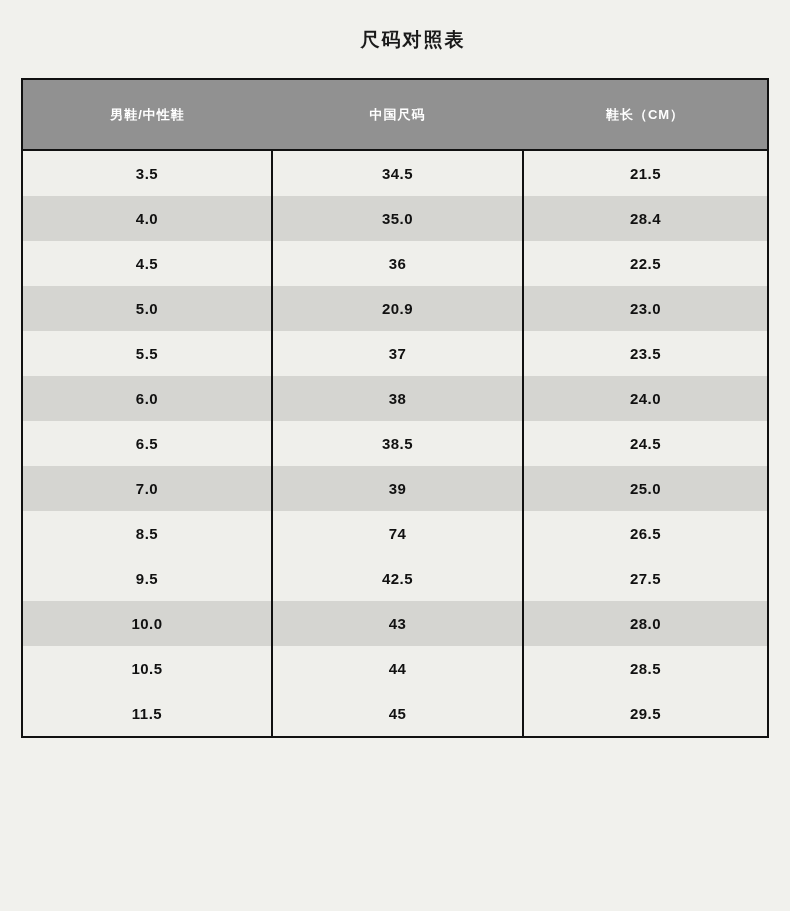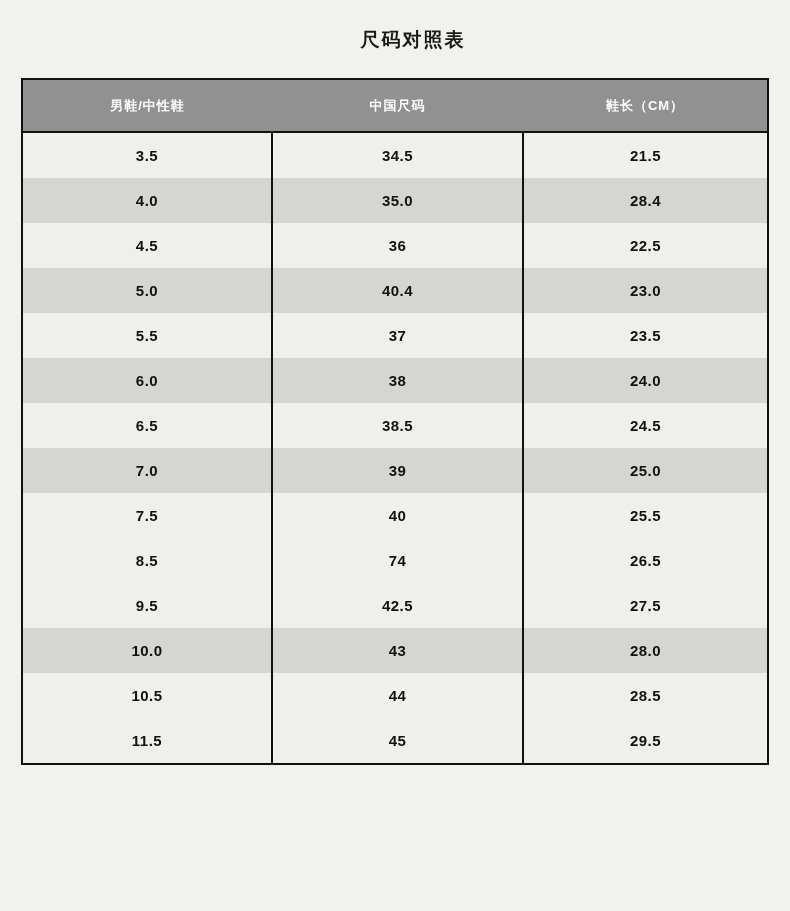--- a/index.html
+++ b/index.html
@@ -48,21 +48,21 @@
   table.size-table col.c2 { width: 251px; }
   table.size-table col.c3 { width: 244px; }
 
   table.size-table thead th {
     background: #919191;
     color: #ffffff;
     font-size: 13px;
     font-weight: bold;
     letter-spacing: 1px;
     height: 43px;
-    padding: 4px;
+    padding: 13px;
     text-align: center;
     vertical-align: middle;
     border: none;
     border-bottom: 2px solid #111111;
   }
   table.size-table tbody td {
     height: 45px;
     padding: 0;
     text-align: center;
     vertical-align: middle;
@@ -114,21 +114,21 @@
             <td>35.0</td>
             <td>28.4</td>
           </tr>
           <tr class="odd">
             <td>4.5</td>
             <td>36</td>
             <td>22.5</td>
           </tr>
           <tr class="even">
             <td>5.0</td>
-            <td>40.4</td>
+            <td>20.9</td>
             <td>23.0</td>
           </tr>
           <tr class="odd">
             <td>5.5</td>
             <td>37</td>
             <td>23.5</td>
           </tr>
           <tr class="even">
             <td>6.0</td>
             <td>38</td>
@@ -136,25 +136,20 @@
           </tr>
           <tr class="odd">
             <td>6.5</td>
             <td>38.5</td>
             <td>24.5</td>
           </tr>
           <tr class="even">
             <td>7.0</td>
             <td>39</td>
             <td>25.0</td>
-          </tr>
-          <tr class="odd">
-            <td>7.5</td>
-            <td>40</td>
-            <td>25.5</td>
           </tr>
           <tr class="odd">
             <td>8.5</td>
             <td>74</td>
             <td>26.5</td>
           </tr>
           <tr class="odd">
             <td>9.5</td>
             <td>42.5</td>
             <td>27.5</td>

